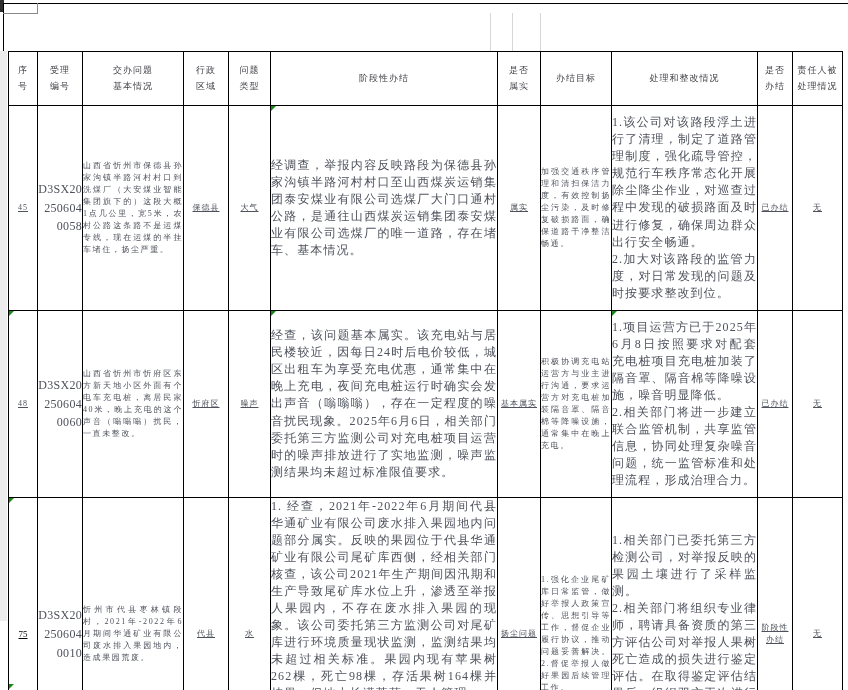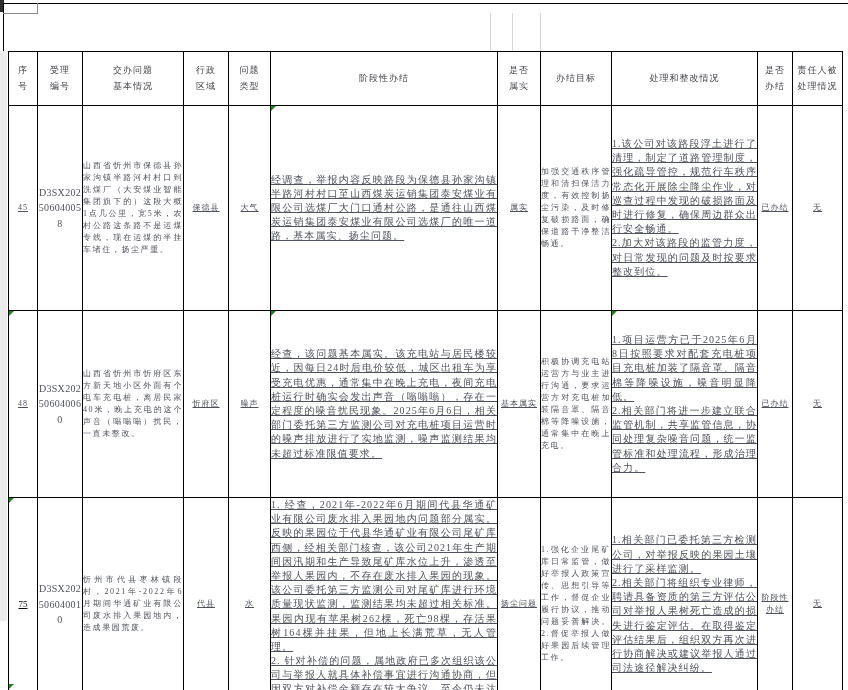--- a/index.html
+++ b/index.html
@@ -33,25 +33,25 @@
   }
   table.main th, table.main td {
     border:1px solid #000; vertical-align:middle; padding:0; overflow:hidden; font-weight:normal;
   }
   .hdr { font-size:9px; color:#3f3f46; text-align:center; letter-spacing:1px; line-height:1.7; white-space:pre-line; }
   .txt {
     font-size:8px; color:#4e525c; letter-spacing:1.6px; line-height:1.5;
     text-align:justify; padding:2px 5px; white-space:pre-line;
   }
   .txt-wide {
-    font-size:10px; color:#4e525c; letter-spacing:1.1px; line-height:1.42;
-    text-align:justify; padding:2px 5px; white-space:pre-line;text-decoration:underline;
+    font-size:12px; color:#4e525c; letter-spacing:1.1px; line-height:1.42;
+    text-align:justify; padding:2px 5px; white-space:pre-line;
   }
   .ctr { font-size:8px; color:#4e525c; text-align:center; letter-spacing:1px; line-height:1.5; padding:0 2px;text-decoration:underline; }
-  .idc { font-size:10px; color:#4e525c; text-align:center; word-break:break-all; letter-spacing:0.3px; line-height:1.55; padding:0 2px; }
+  .idc { font-size:12px; color:#4e525c; text-align:right; word-break:break-all; letter-spacing:0.3px; line-height:1.55; padding:0 2px; }
   .seq-bold { color:#000; font-weight:bold; font-size:9px; letter-spacing:0; }
 
   
   .gmark { position:absolute; width:0; height:0; border-top:5px solid #178717; border-right:5px solid transparent; }
   .gm1 { left:271px; top:106px; }
   .gm2 { left:9px;   top:311px; }
   .gm3 { left:271px; top:311px; }
   .gm4 { left:612px; top:311px; }
   .gm5 { left:9px;   top:498px; }
   .gm6 { left:9px;   top:684px; }
@@ -108,21 +108,21 @@
       <th class="hdr">责任人被
 处理情况</th>
     </tr>
 
     <tr style="height:205px">
       <td class="ctr">45</td>
       <td class="idc">D3SX202506040058</td>
       <td class="txt">山西省忻州市保德县孙家沟镇半路河村村口到洗煤厂（大安煤业智能集团旗下的）这段大概1点几公里，宽5米，农村公路这条路不是运煤专线，现在运煤的半挂车堵住，扬尘严重。</td>
       <td class="ctr">保德县</td>
       <td class="ctr">大气</td>
-      <td class="txt-wide">经调查，举报内容反映路段为保德县孙家沟镇半路河村村口至山西煤炭运销集团泰安煤业有限公司选煤厂大门口通村公路，是通往山西煤炭运销集团泰安煤业有限公司选煤厂的唯一道路，基本属实、扬尘问题。</td>
+      <td class="txt-wide">经调查，举报内容反映路段为保德县孙家沟镇半路河村村口至山西煤炭运销集团泰安煤业有限公司选煤厂大门口通村公路，是通往山西煤炭运销集团泰安煤业有限公司选煤厂的唯一道路，存在堵车、基本情况。</td>
       <td class="ctr">属实</td>
       <td class="txt">加强交通秩序管理和清扫保洁力度，有效控制扬尘污染，及时修复破损路面，确保道路干净整洁畅通。</td>
       <td class="txt-wide">1.该公司对该路段浮土进行了清理，制定了道路管理制度，强化疏导管控，规范行车秩序常态化开展除尘降尘作业，对巡查过程中发现的破损路面及时进行修复，确保周边群众出行安全畅通。
 2.加大对该路段的监管力度，对日常发现的问题及时按要求整改到位。</td>
       <td class="ctr">已办结</td>
       <td class="ctr">无</td>
     </tr>
 
     <tr style="height:187px">
       <td class="ctr">48</td>

